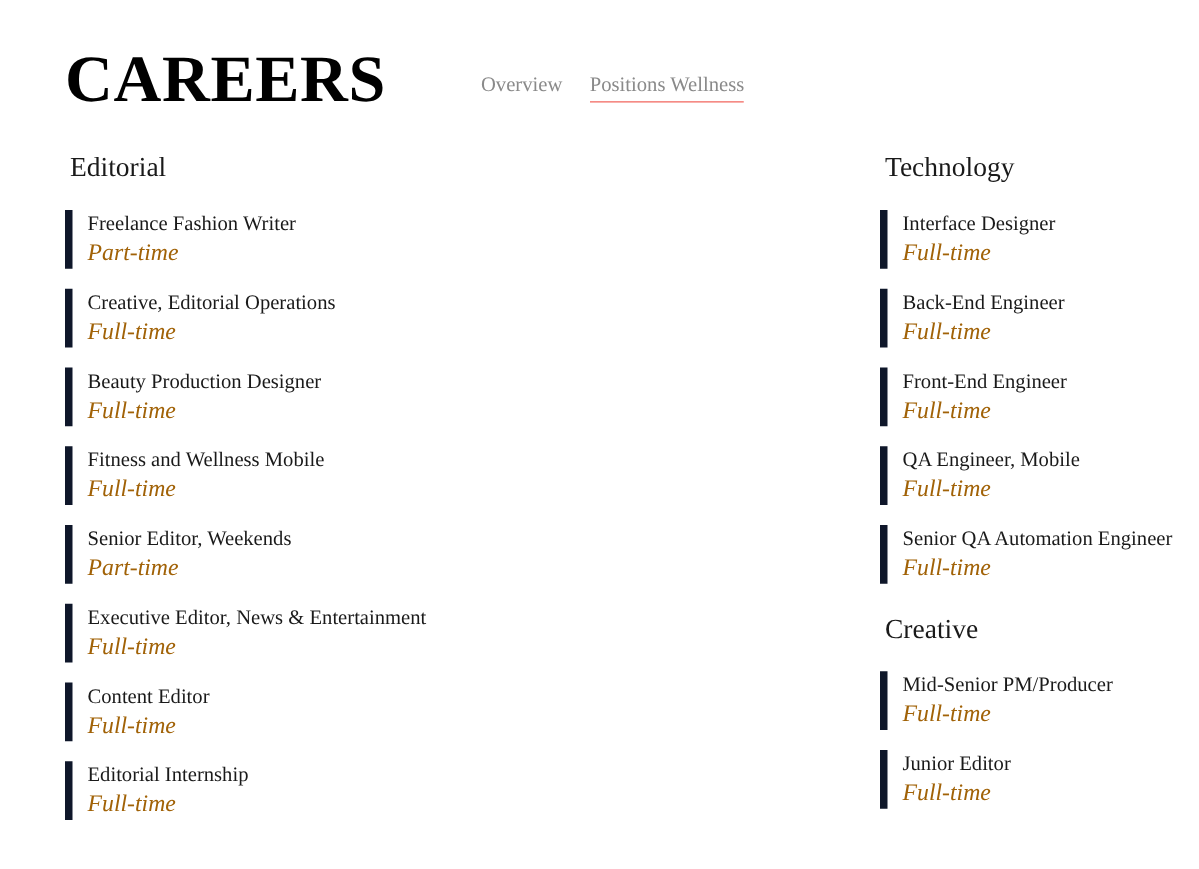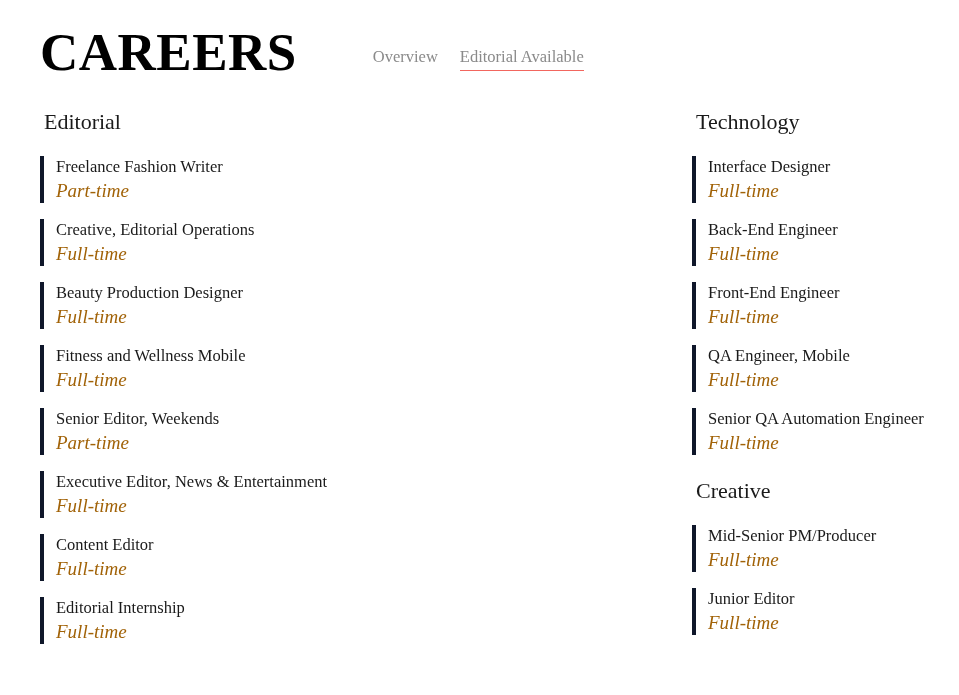--- a/index.html
+++ b/index.html
@@ -14,21 +14,21 @@
     height: 695px;
     overflow: hidden;
     font-family: "Liberation Serif", "DejaVu Serif", serif;
     color: #1a1a1a;
   }
 
   .page {
     position: relative;
     width: 959px;
     height: 695px;
-    padding: 0;
+    padding: 12px;
   }
 
   
   .site-header {
     display: flex;
     align-items: baseline;
     padding: 26px 0 0 40px;
     height: 110px;
   }
   .brand-title {
@@ -94,21 +94,21 @@
 
   .job-list {
     list-style: none;
     margin: 0;
     padding: 0;
   }
   .job-item {
     position: relative;
     padding: 0 0 0 12px;
     margin-bottom: 16px;
-    border-left: 4px solid #0f172a;
+    border-left: 6px solid #0f172a;
     min-height: 47px;
     cursor: pointer;
   }
   .job-title {
     display: block;
     font-family: "Liberation Serif", "DejaVu Serif", serif;
     font-size: 16.5px;
     line-height: 22px;
     color: #1a1a1a;
     white-space: nowrap;
@@ -126,21 +126,21 @@
 </style>
 </head>
 <body>
 
 <div class="page">
 
   <header class="site-header">
     <h1 class="brand-title">CAREERS</h1>
     <nav class="main-nav">
         <a class="nav-link">Overview</a>
-        <a class="nav-link active">Editorial Available</a>
+        <a class="nav-link active">Positions Wellness</a>
       </nav>
   </header>
 
   <div class="columns">
     <div class="column-left">
         <section class="section">
           <h2 class="section-title">Editorial</h2>
           <ul class="job-list">
             <li class="job-item">
               <span class="job-title">Freelance Fashion Writer</span>

